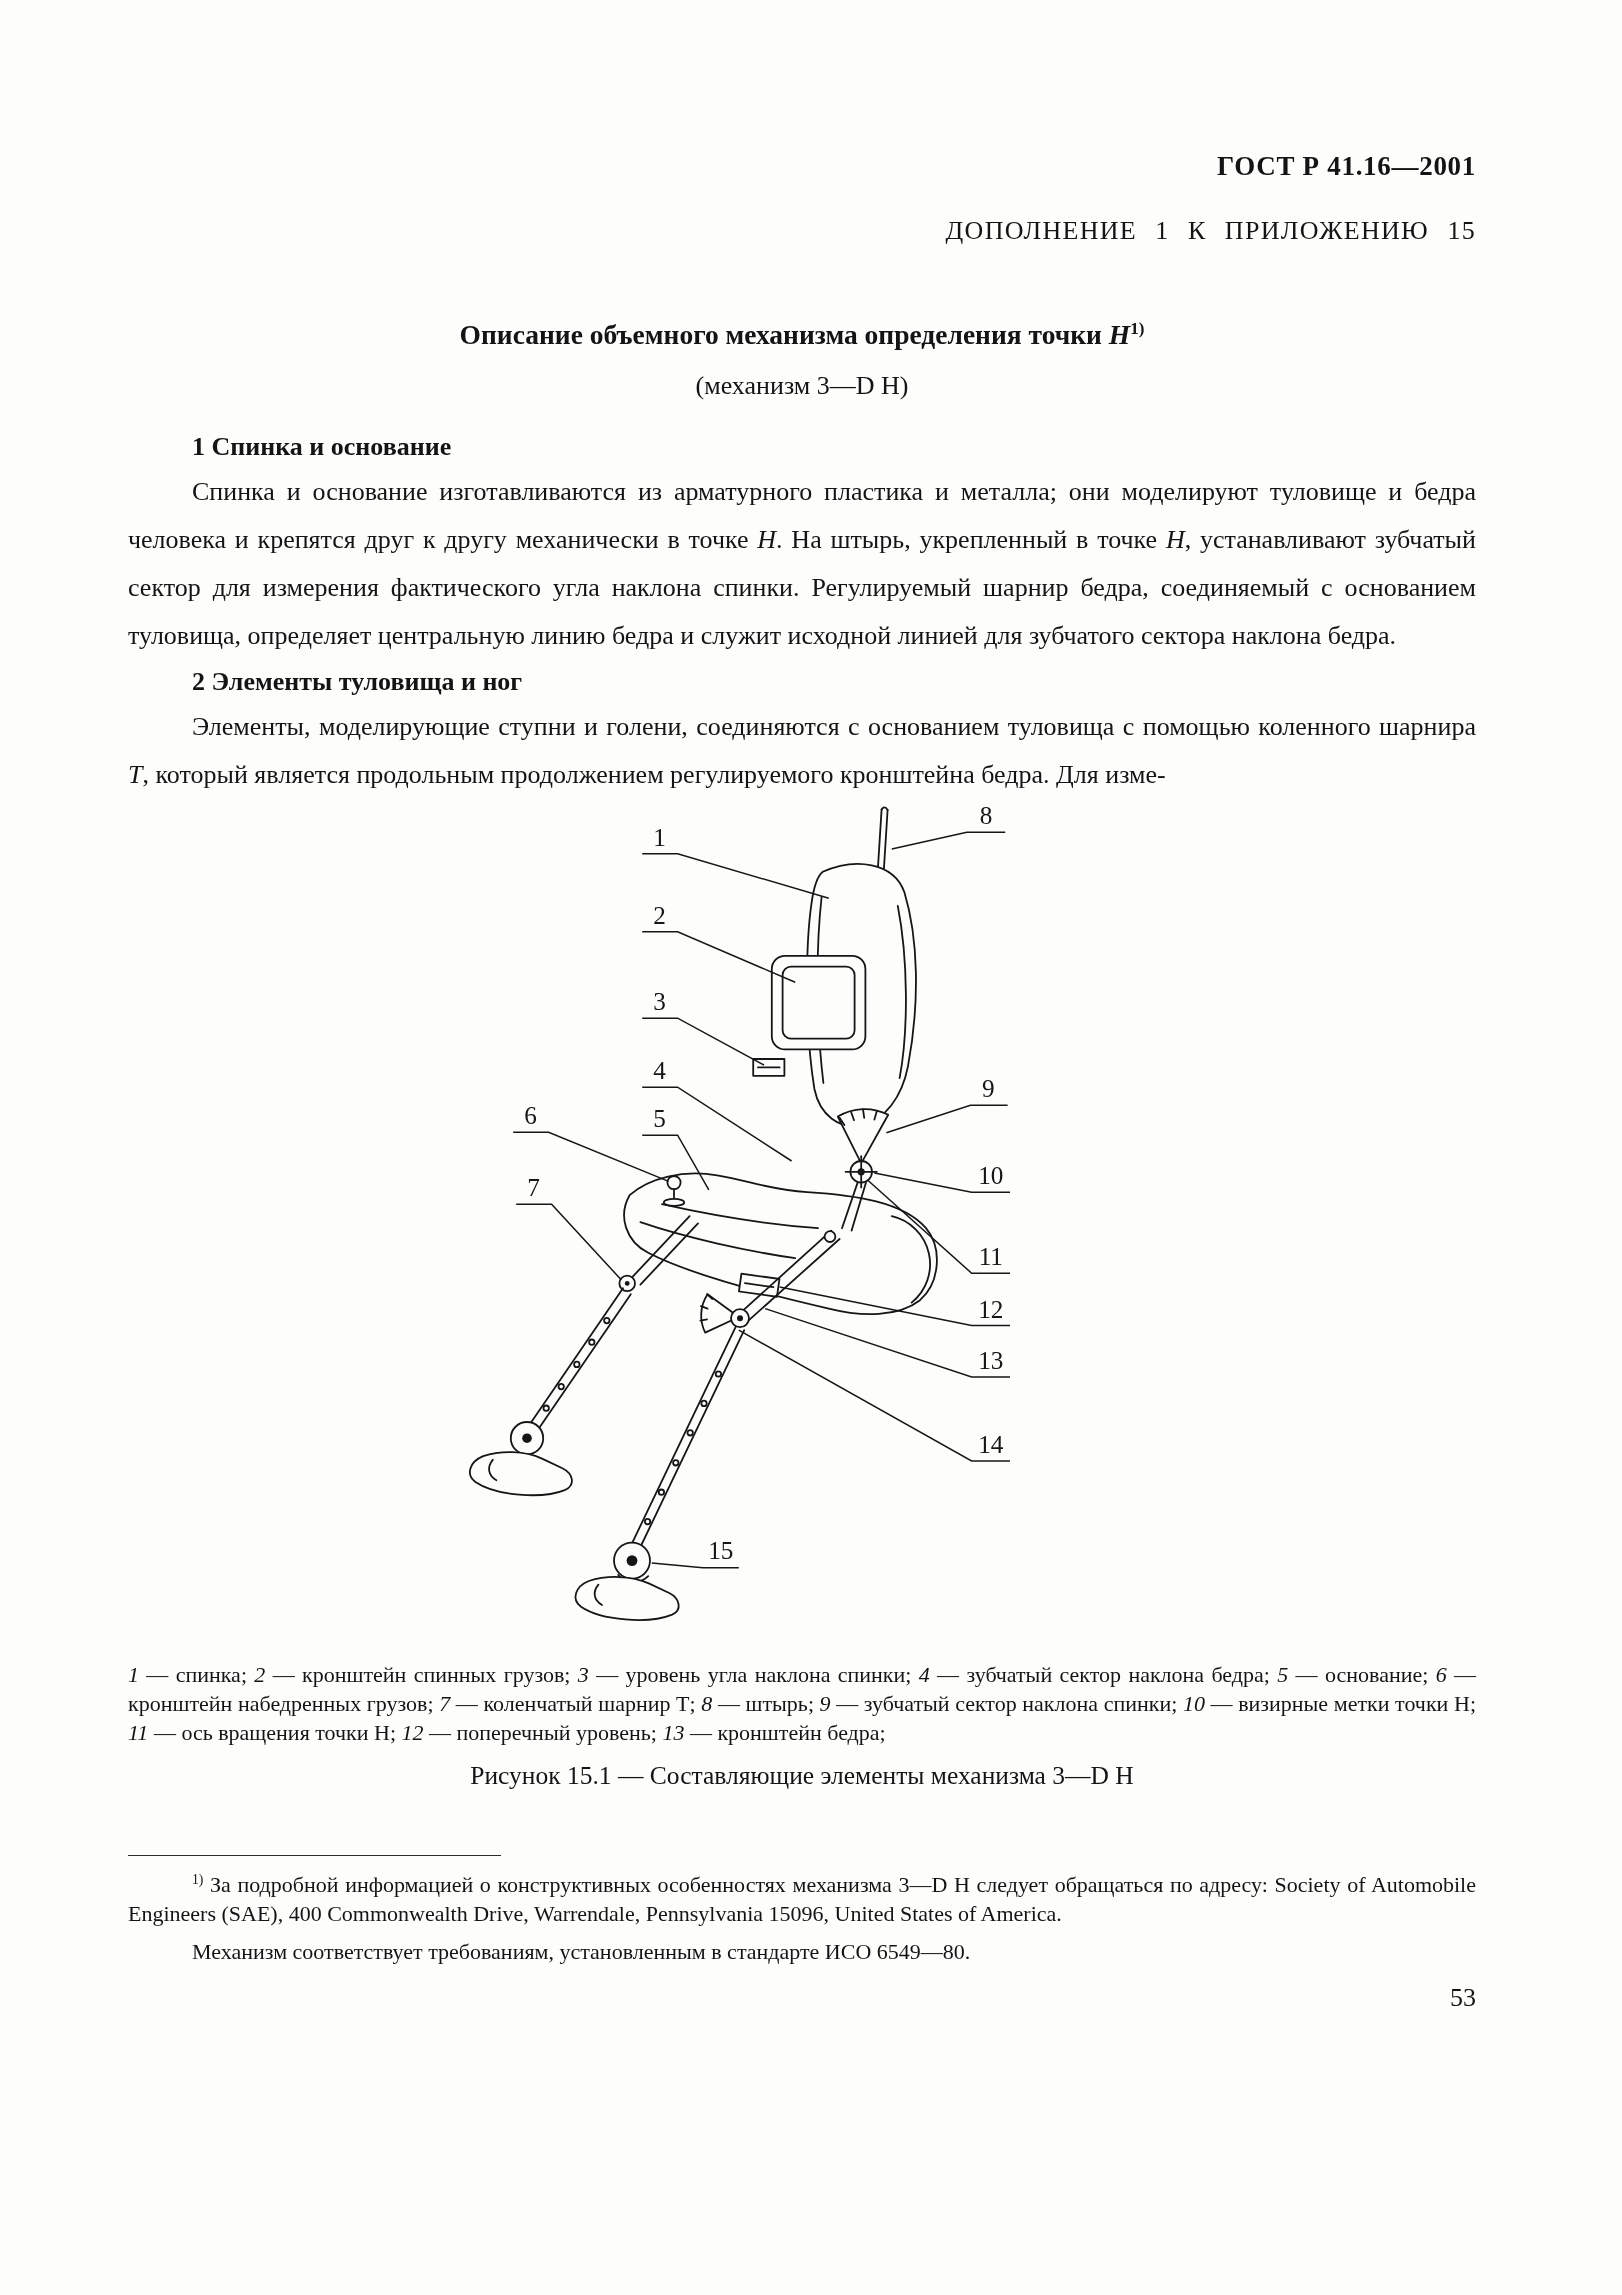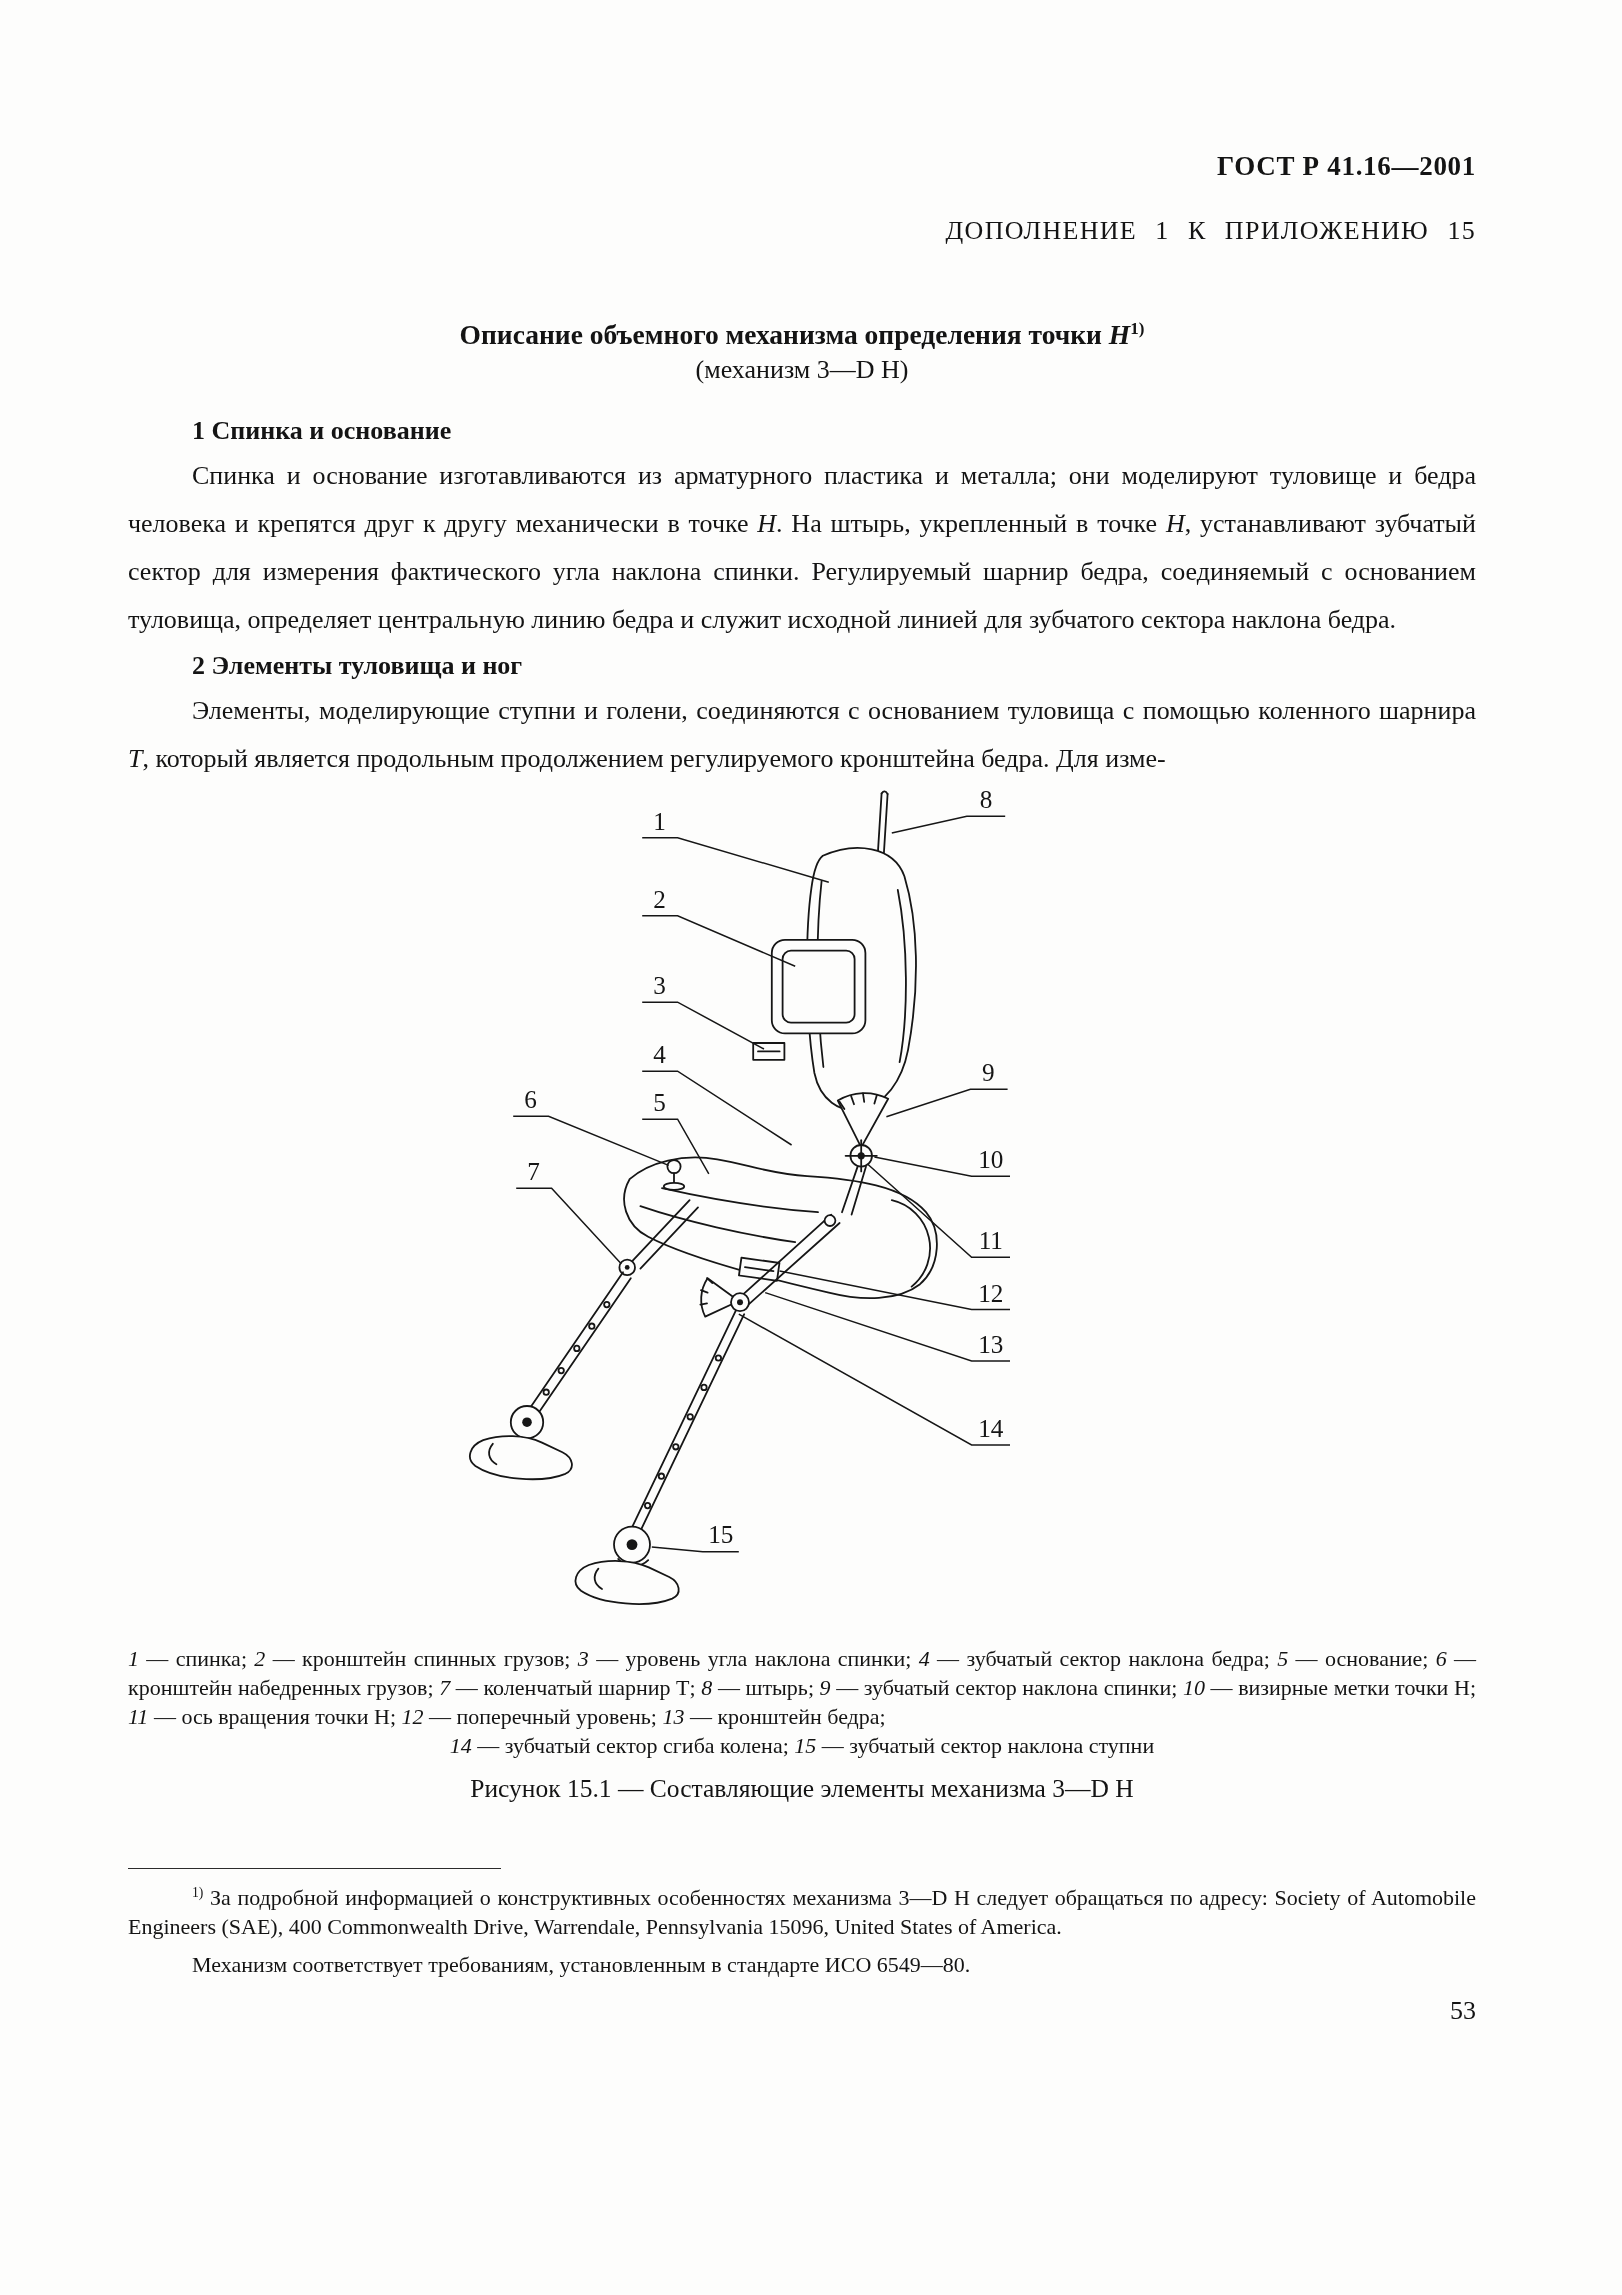--- a/index.html
+++ b/index.html
@@ -15,21 +15,21 @@
     position:absolute; left:128px; top:0;
     width:1348px;
     padding-top:151px;
     box-sizing:border-box;
   }
   .hdr { text-align:right; font-weight:700; font-size:27px; line-height:31px; letter-spacing:0.7px; }
   .supp { margin-top:33px; text-align:right; font-size:26px; line-height:31px; word-spacing:10.5px; letter-spacing:1.3px; }
   .title { margin-top:65px; text-align:center; font-weight:700; font-size:27.5px; line-height:35px; }
   .title .pt { font-style:italic; }
   .title sup, .fn sup { font-size:0.62em; vertical-align:super; }
-  .subtitle { margin-top:1px; text-align:center; font-size:26px; line-height:33px; }
+  .subtitle { margin-top:17px; text-align:center; font-size:26px; line-height:33px; }
   .sech { margin-top:27.5px; font-weight:700; font-size:26px; line-height:34px; padding-left:64px; }
   .sech2 { margin-top:5.2px; }
   p.body { margin:3.9px 0 0 0; font-size:26px; line-height:48px; text-align:justify; text-indent:64px; }
   .it { font-style:italic; }
   .figwrap { position:relative; height:852px; margin-top:2.6px; }
   .figwrap svg { position:absolute; left:222px; top:0; }
   .fig text { font-size:42px; fill:#161616; font-family:"Liberation Serif", serif; text-anchor:middle; }
   .cap { margin-top:6.5px; font-size:22px; line-height:29px; text-align:justify; }
   .capc { font-size:22px; line-height:29px; text-align:center; }
   .figtitle { margin-top:11.8px; text-align:center; font-size:25.5px; line-height:34px; }
@@ -214,21 +214,20 @@
           <text x="1068" y="861">12</text>
           <text x="1068" y="947">13</text>
           <text x="1068" y="1087">14</text>
           <text x="618" y="1264">15</text>
         </g>
       </svg>
     </div>
 
     <div class="cap"><i>1</i><span> — спинка; </span><i>2</i><span> — кронштейн спинных грузов; </span><i>3</i><span> — уровень угла наклона спинки; </span><i>4</i><span> — зубчатый сектор наклона бедра; </span><i>5</i><span> — основание; </span><i>6</i><span> — кронштейн набедренных грузов; </span><i>7</i><span> — коленчатый шарнир Т; </span><i>8</i><span> — штырь; </span><i>9</i><span> — зубчатый сектор наклона спинки; </span><i>10</i><span> — визирные метки точки Н; </span><i>11</i><span> — ось вращения точки Н; </span><i>12</i><span> — поперечный уровень; </span><i>13</i><span> — кронштейн бедра;</span></div>
 
-    <div class="capc"><i>14</i><span> — зубчатый сектор сгиба колена; </span><i>15</i><span> — зубчатый сектор наклона ступни</span></div>
 
     <div class="figtitle">Рисунок 15.1 — Составляющие элементы механизма 3—D H</div>
 
     <div class="fn">
       <div class="fnsep"></div>
       <p class="fnp"><sup>1)</sup><span> За подробной информацией о конструктивных особенностях механизма 3—D H следует обращаться по адресу: Society of Automobile Engineers (SAE), 400 Commonwealth Drive, Warrendale, Pennsylvania 15096, United States of America.</span></p>
       <p class="fnp2">Механизм соответствует требованиям, установленным в стандарте ИСО 6549—80.</p>
     </div>
 
     <div class="pagenum">53</div>

